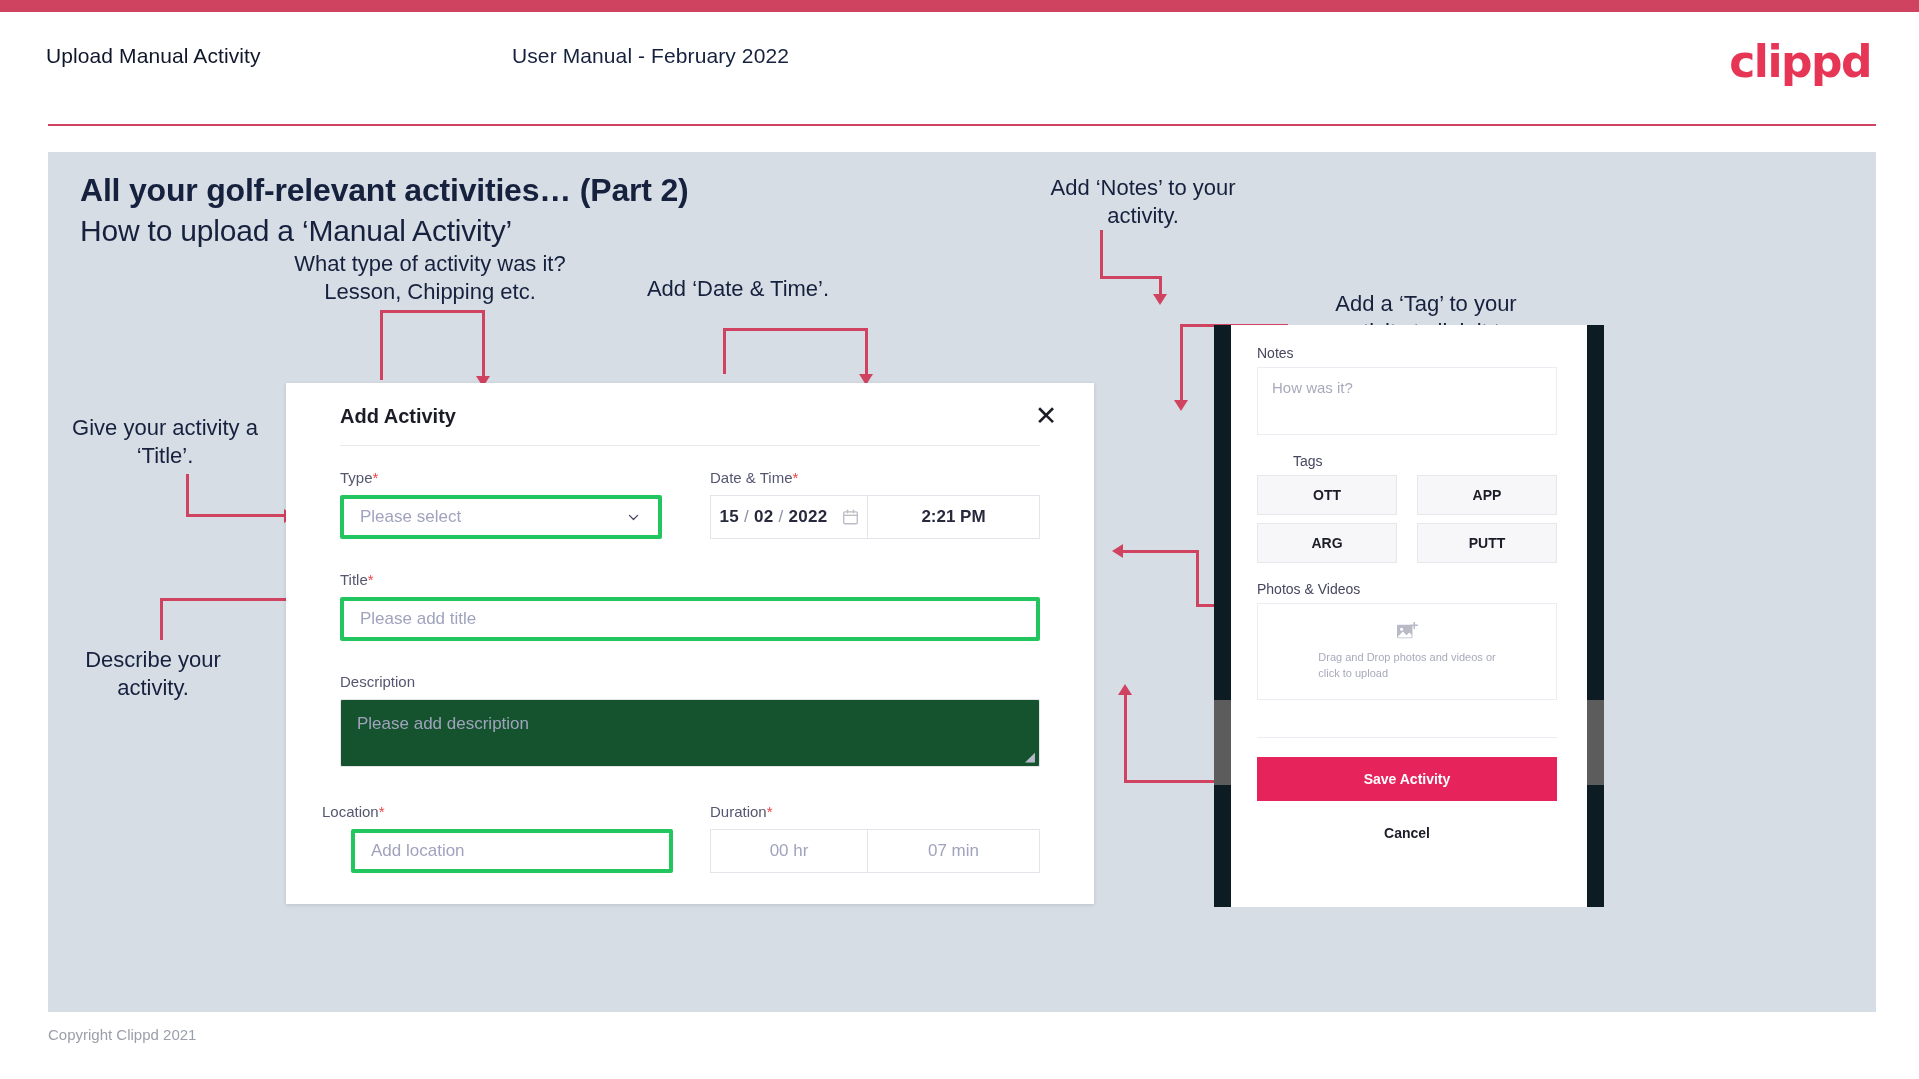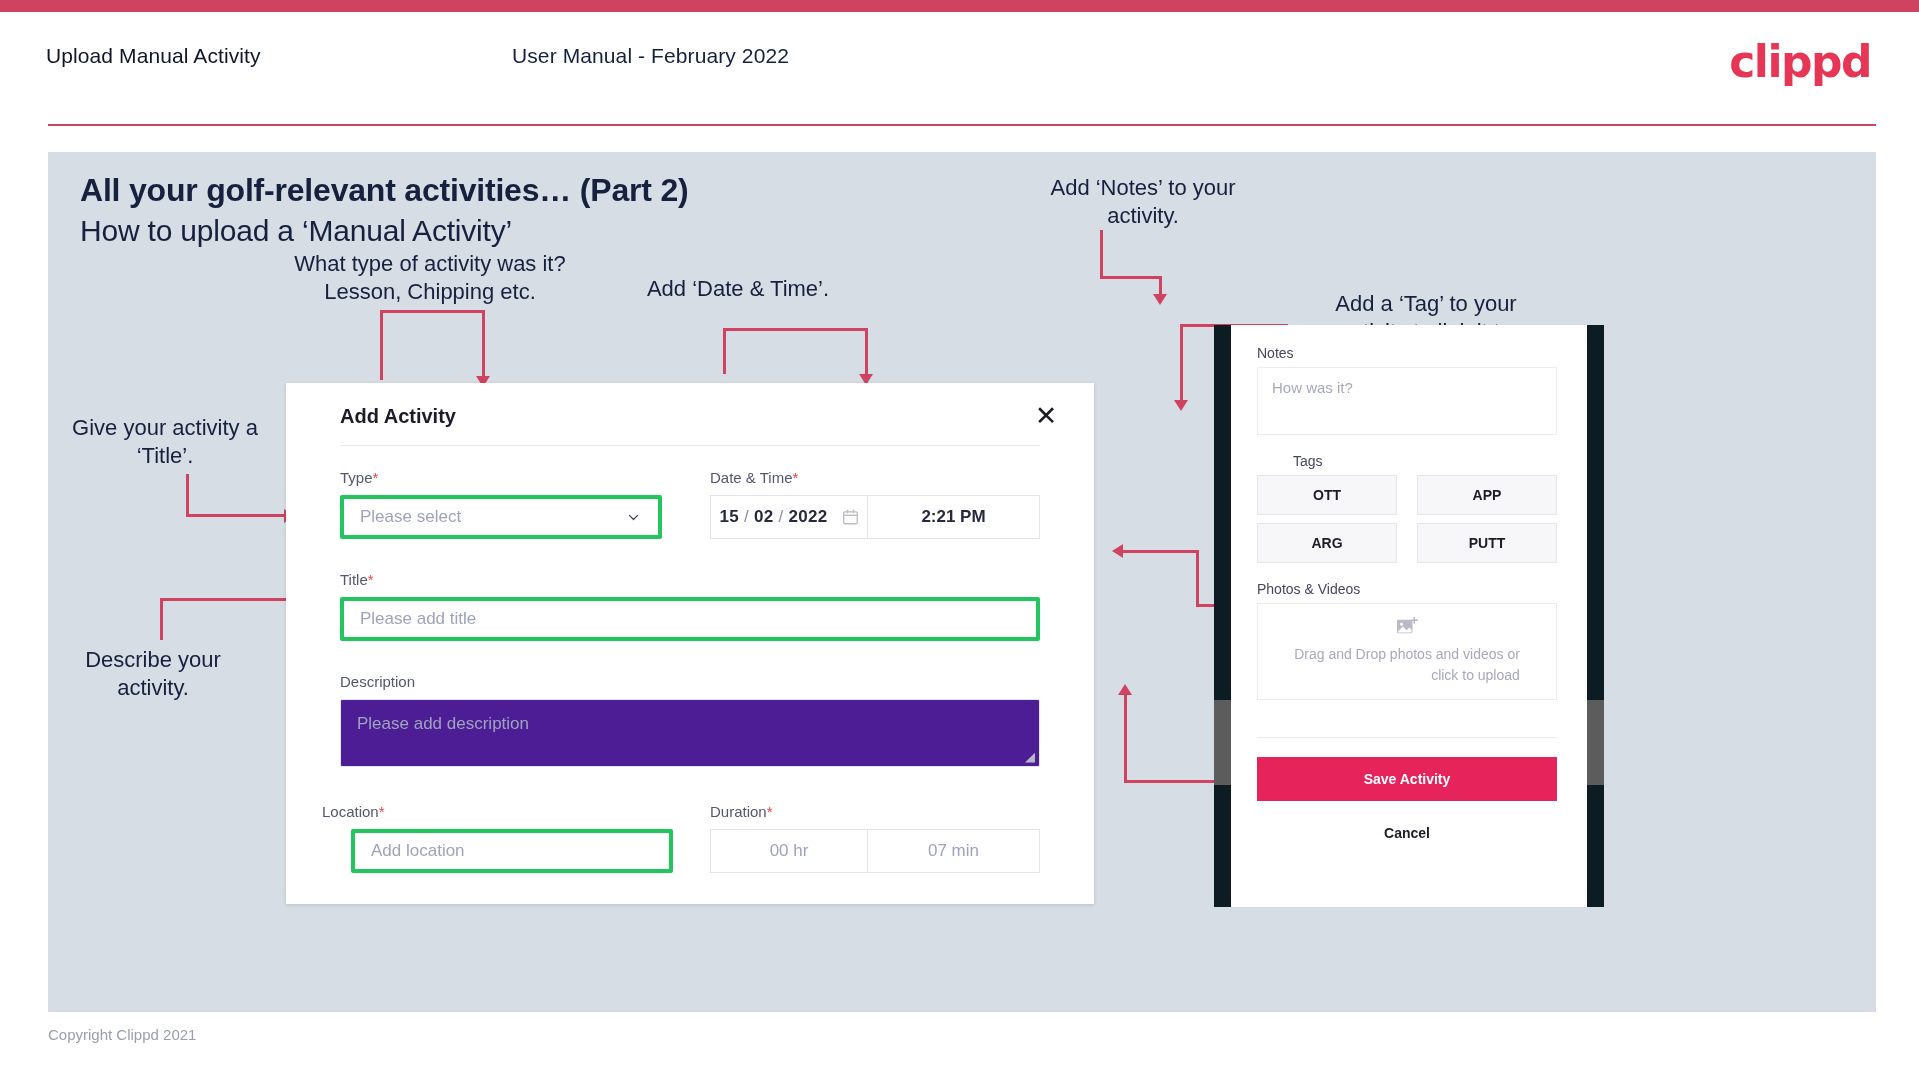--- a/index.html
+++ b/index.html
@@ -138,21 +138,21 @@
   .date-sep { color: #8f90a6; font-weight: 400; margin: 0 5px; }
   .cal-icon { margin-left: 14px; width: 17px; height: 18px; opacity: .45; }
 
   .time-box {
     position: absolute; border: 1px solid #e4e4eb; border-left: none; background: #fff;
     display: flex; align-items: center; justify-content: center;
     font-size: 17px; color: #28293d; font-weight: 700;
   }
 
   .textarea {
-    position: absolute; border: 1px solid #e4e4eb; background: #4c1d95;
+    position: absolute; border: 1px solid #e4e4eb; background: #14532d;
     font-size: 17px; color: #a0a3bd; padding: 14px 16px;
     border-radius: 2px;
   }
   .resize-grip {
     position: absolute; right: 4px; bottom: 3px;
     font-size: 13px; color: #b8b9c8; line-height: 1;
   }
 
   .dur-box {
     position: absolute; border: 1px solid #e4e4eb; background: #fff;
@@ -188,21 +188,21 @@
     display: flex; align-items: center; justify-content: center;
     font-size: 14px; font-weight: 700; color: #1c1c28;
     cursor: pointer;
   }
   .m-drop {
     position: absolute; border: 1px solid #ececf2; background: #fff;
     display: flex; flex-direction: column; align-items: center; justify-content: center;
     cursor: pointer;
   }
   .m-drop-text {
-    font-size: 14px; color: #a8aabb; text-align: right; line-height: 1.5;
+    font-size: 11px; color: #a8aabb; text-align: left; line-height: 1.5;
     margin-top: 7px; white-space: pre-line;
   }
   .m-rule {
     position: absolute; height: 1px; background: #ececf2;
   }
   .m-save {
     position: absolute; background: #e7235b; color: #fff;
     display: flex; align-items: center; justify-content: center;
     font-size: 14px; font-weight: 700; cursor: pointer;
   }

